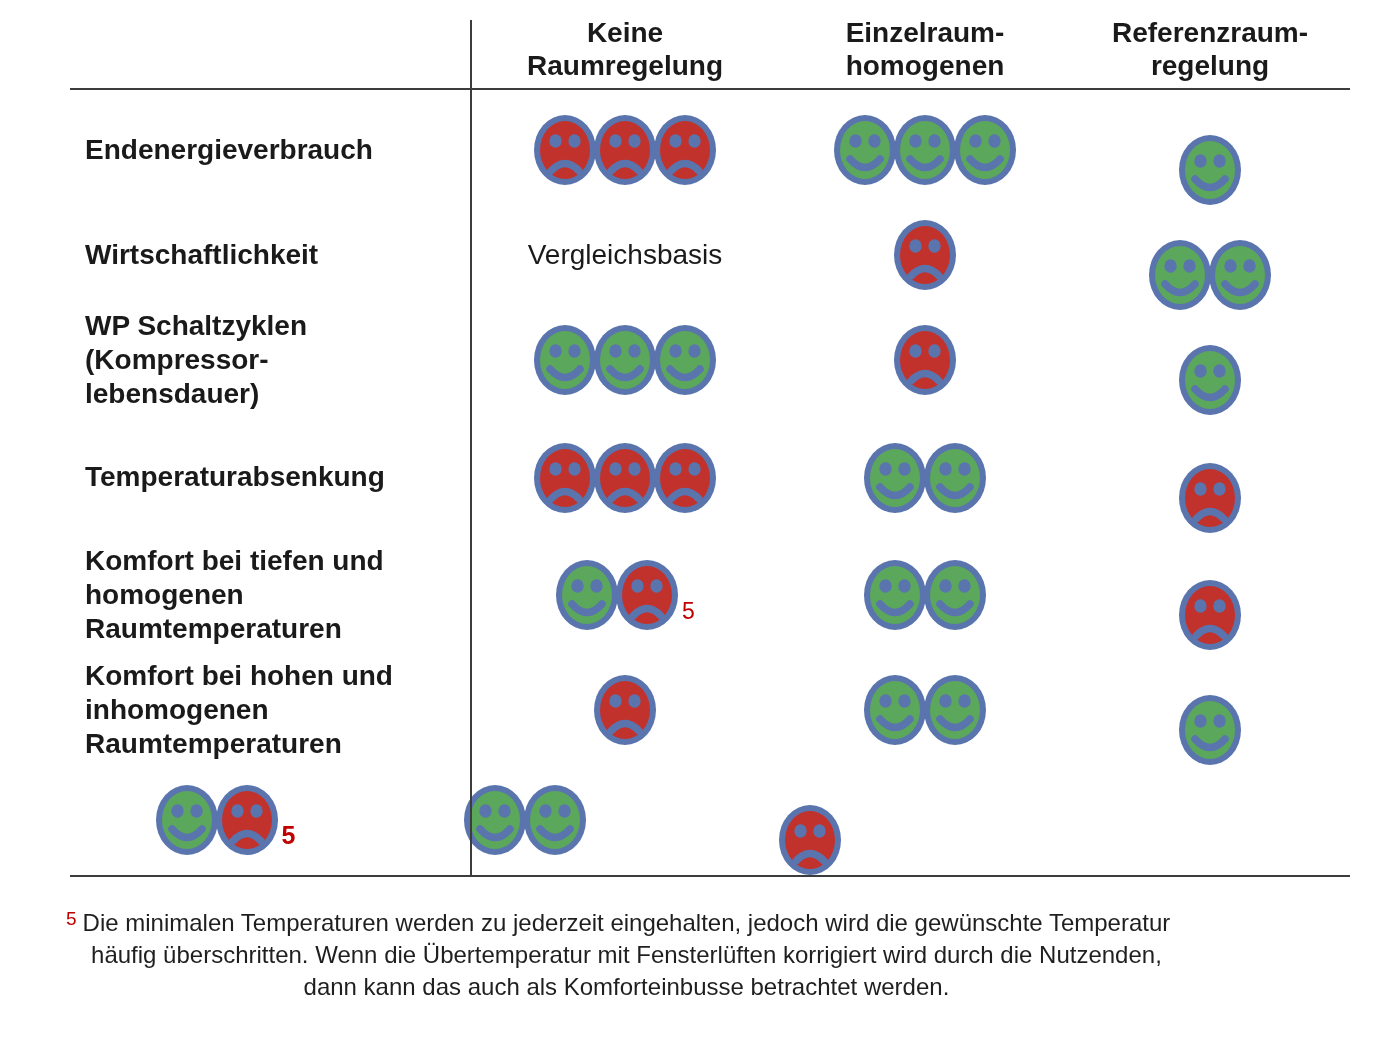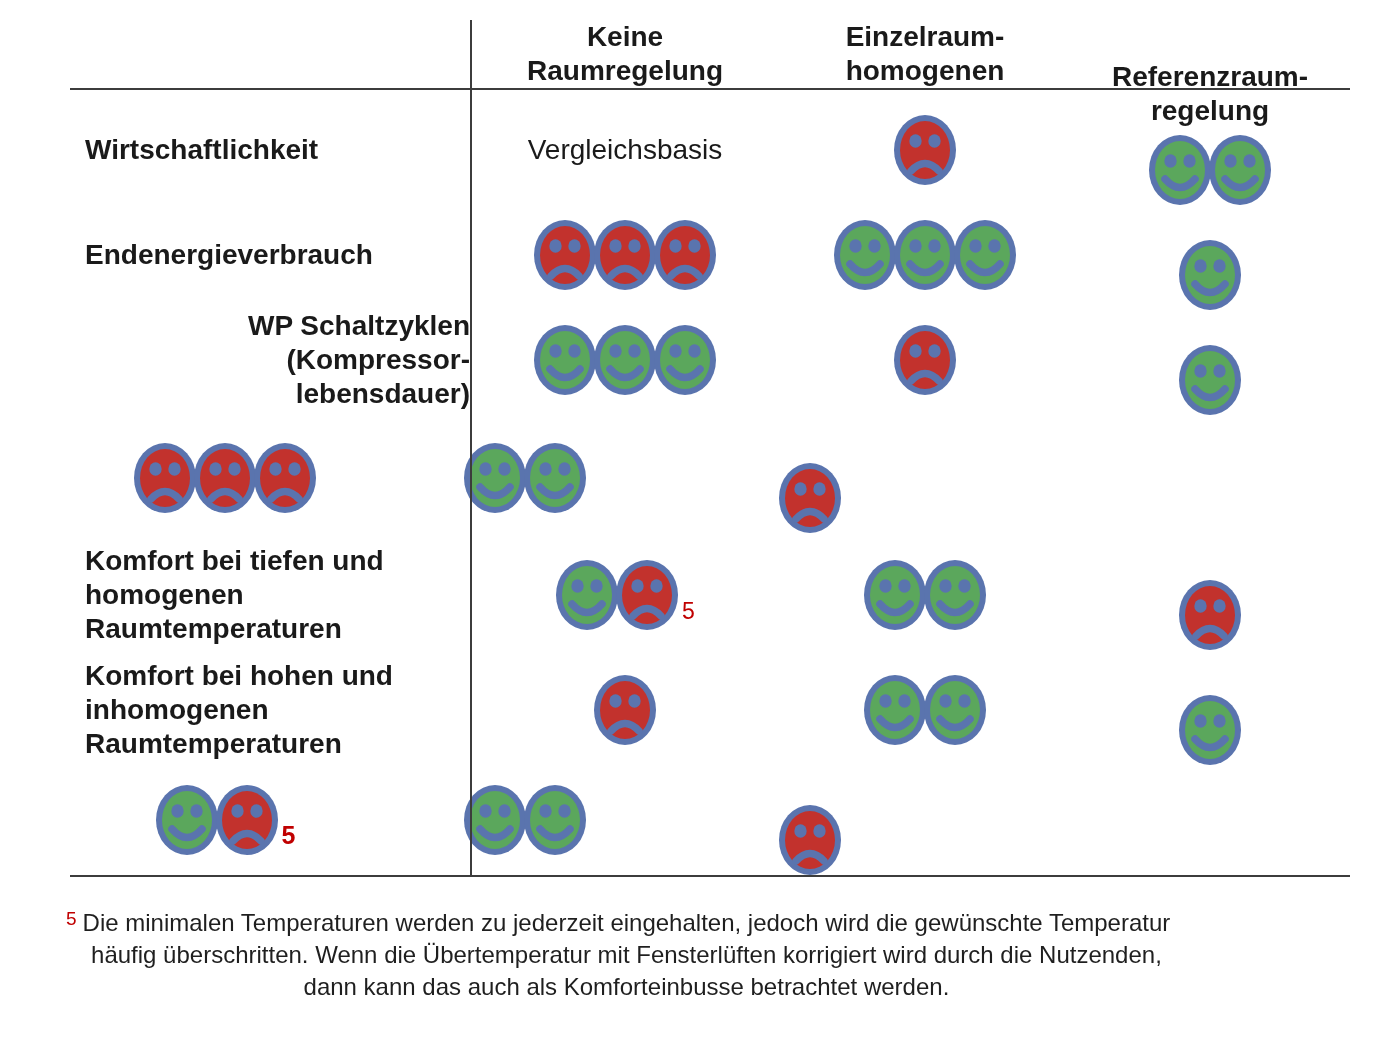--- a/index.html
+++ b/index.html
@@ -5,36 +5,36 @@
   html,body{margin:0;padding:0;background:#ffffff;}
   body{
     width:1397px;height:1041px;overflow:hidden;
     font-family:"Liberation Sans","DejaVu Sans",sans-serif;
     color:#1a1a1a;
   }
   .figure{padding-top:20px;}
   .table-wrap{position:relative;margin-left:70px;width:1280px;}
   .vline{position:absolute;left:400px;top:0;bottom:0;width:2px;background:#3c3c3c;}
   .header-row{
-    display:flex;height:70px;align-items:flex-start;
+    display:flex;height:70px;align-items:flex-end;
     border-bottom:2px solid #3c3c3c;box-sizing:border-box;
   }
   .hcell{
     font-weight:bold;font-size:28px;line-height:1.2;text-align:center;
     white-space:pre-line;padding-bottom:5px;
   }
   .col-label{width:400px;box-sizing:border-box;padding-left:15px;}
   .col-0{width:310px;}
   .col-1{width:290px;}
   .col-2{width:280px;margin-top:40px;}
   #rows{border-bottom:2px solid #3c3c3c;}
   .row{display:flex;align-items:center;}
   #rows .row:nth-child(1){height:120px;}
   #rows .row:nth-child(2){height:90px;}
-  #rows .row:nth-child(3){height:120px;text-align:right;}
+  #rows .row:nth-child(3){height:120px;}
   #rows .row:nth-child(4){height:115px;}
   #rows .row:nth-child(5){height:120px;}
   #rows .row:nth-child(6){height:110px;}
   #rows .row:nth-child(7){height:110px;}
   .row-label{
     font-weight:bold;font-size:28px;line-height:1.22;white-space:pre-line;
   }
   .cell{display:flex;justify-content:center;align-items:center;}
   .smileys{display:flex;align-items:center;}
   .smileys svg + svg{margin-left:-4px;}
@@ -64,20 +64,84 @@
       <div class="col-label"></div>
       <div class="hcell col-0">Keine
 Raumregelung</div>
       <div class="hcell col-1">Einzelraum-
 homogenen</div>
       <div class="hcell col-2">Referenzraum-
 regelung</div>
     </div>
     <div id="rows">
         <div class="row">
+          <div class="col-label row-label">Endenergieverbrauch</div>
+          <div class="cell col-0">
+            <div class="smileys">
+              <svg width="64" height="72" viewBox="0 0 64 72">
+                <ellipse cx="32" cy="36" rx="31" ry="35" fill="#5a74ae"></ellipse>
+                <ellipse cx="32" cy="36" rx="25" ry="29" fill="#c2322d"></ellipse>
+                <ellipse cx="22.5" cy="27" rx="6.2" ry="6.8" fill="#5a74ae"></ellipse>
+                <ellipse cx="41.5" cy="27" rx="6.2" ry="6.8" fill="#5a74ae"></ellipse>
+                <path d="M18 57 Q32 42 46 57" stroke="#5a74ae" stroke-width="7.5" fill="none" stroke-linecap="round"></path>
+              </svg>
+              <svg width="64" height="72" viewBox="0 0 64 72">
+                <ellipse cx="32" cy="36" rx="31" ry="35" fill="#5a74ae"></ellipse>
+                <ellipse cx="32" cy="36" rx="25" ry="29" fill="#c2322d"></ellipse>
+                <ellipse cx="22.5" cy="27" rx="6.2" ry="6.8" fill="#5a74ae"></ellipse>
+                <ellipse cx="41.5" cy="27" rx="6.2" ry="6.8" fill="#5a74ae"></ellipse>
+                <path d="M18 57 Q32 42 46 57" stroke="#5a74ae" stroke-width="7.5" fill="none" stroke-linecap="round"></path>
+              </svg>
+              <svg width="64" height="72" viewBox="0 0 64 72">
+                <ellipse cx="32" cy="36" rx="31" ry="35" fill="#5a74ae"></ellipse>
+                <ellipse cx="32" cy="36" rx="25" ry="29" fill="#c2322d"></ellipse>
+                <ellipse cx="22.5" cy="27" rx="6.2" ry="6.8" fill="#5a74ae"></ellipse>
+                <ellipse cx="41.5" cy="27" rx="6.2" ry="6.8" fill="#5a74ae"></ellipse>
+                <path d="M18 57 Q32 42 46 57" stroke="#5a74ae" stroke-width="7.5" fill="none" stroke-linecap="round"></path>
+              </svg>
+            </div>
+          </div>
+          <div class="cell col-1">
+            <div class="smileys">
+              <svg width="64" height="72" viewBox="0 0 64 72">
+                <ellipse cx="32" cy="36" rx="31" ry="35" fill="#5a74ae"></ellipse>
+                <ellipse cx="32" cy="36" rx="25" ry="29" fill="#5ba75c"></ellipse>
+                <ellipse cx="22.5" cy="27" rx="6.2" ry="6.8" fill="#5a74ae"></ellipse>
+                <ellipse cx="41.5" cy="27" rx="6.2" ry="6.8" fill="#5a74ae"></ellipse>
+                <path d="M17 45 Q32 62 47 45" stroke="#5a74ae" stroke-width="7.5" fill="none" stroke-linecap="round"></path>
+              </svg>
+              <svg width="64" height="72" viewBox="0 0 64 72">
+                <ellipse cx="32" cy="36" rx="31" ry="35" fill="#5a74ae"></ellipse>
+                <ellipse cx="32" cy="36" rx="25" ry="29" fill="#5ba75c"></ellipse>
+                <ellipse cx="22.5" cy="27" rx="6.2" ry="6.8" fill="#5a74ae"></ellipse>
+                <ellipse cx="41.5" cy="27" rx="6.2" ry="6.8" fill="#5a74ae"></ellipse>
+                <path d="M17 45 Q32 62 47 45" stroke="#5a74ae" stroke-width="7.5" fill="none" stroke-linecap="round"></path>
+              </svg>
+              <svg width="64" height="72" viewBox="0 0 64 72">
+                <ellipse cx="32" cy="36" rx="31" ry="35" fill="#5a74ae"></ellipse>
+                <ellipse cx="32" cy="36" rx="25" ry="29" fill="#5ba75c"></ellipse>
+                <ellipse cx="22.5" cy="27" rx="6.2" ry="6.8" fill="#5a74ae"></ellipse>
+                <ellipse cx="41.5" cy="27" rx="6.2" ry="6.8" fill="#5a74ae"></ellipse>
+                <path d="M17 45 Q32 62 47 45" stroke="#5a74ae" stroke-width="7.5" fill="none" stroke-linecap="round"></path>
+              </svg>
+            </div>
+          </div>
+          <div class="cell col-2">
+            <div class="smileys">
+              <svg width="64" height="72" viewBox="0 0 64 72">
+                <ellipse cx="32" cy="36" rx="31" ry="35" fill="#5a74ae"></ellipse>
+                <ellipse cx="32" cy="36" rx="25" ry="29" fill="#5ba75c"></ellipse>
+                <ellipse cx="22.5" cy="27" rx="6.2" ry="6.8" fill="#5a74ae"></ellipse>
+                <ellipse cx="41.5" cy="27" rx="6.2" ry="6.8" fill="#5a74ae"></ellipse>
+                <path d="M17 45 Q32 62 47 45" stroke="#5a74ae" stroke-width="7.5" fill="none" stroke-linecap="round"></path>
+              </svg>
+            </div>
+          </div>
+        </div>
+        <div class="row">
           <div class="col-label row-label">Wirtschaftlichkeit</div>
           <div class="cell col-0">
             <span class="cell-text">Vergleichsbasis</span>
           </div>
           <div class="cell col-1">
             <div class="smileys">
               <svg width="64" height="72" viewBox="0 0 64 72">
                 <ellipse cx="32" cy="36" rx="31" ry="35" fill="#5a74ae"></ellipse>
                 <ellipse cx="32" cy="36" rx="25" ry="29" fill="#c2322d"></ellipse>
                 <ellipse cx="22.5" cy="27" rx="6.2" ry="6.8" fill="#5a74ae"></ellipse>
@@ -88,84 +152,20 @@
           </div>
           <div class="cell col-2">
             <div class="smileys">
               <svg width="64" height="72" viewBox="0 0 64 72">
                 <ellipse cx="32" cy="36" rx="31" ry="35" fill="#5a74ae"></ellipse>
                 <ellipse cx="32" cy="36" rx="25" ry="29" fill="#5ba75c"></ellipse>
                 <ellipse cx="22.5" cy="27" rx="6.2" ry="6.8" fill="#5a74ae"></ellipse>
                 <ellipse cx="41.5" cy="27" rx="6.2" ry="6.8" fill="#5a74ae"></ellipse>
                 <path d="M17 45 Q32 62 47 45" stroke="#5a74ae" stroke-width="7.5" fill="none" stroke-linecap="round"></path>
               </svg>
-              <svg width="64" height="72" viewBox="0 0 64 72">
-                <ellipse cx="32" cy="36" rx="31" ry="35" fill="#5a74ae"></ellipse>
-                <ellipse cx="32" cy="36" rx="25" ry="29" fill="#5ba75c"></ellipse>
-                <ellipse cx="22.5" cy="27" rx="6.2" ry="6.8" fill="#5a74ae"></ellipse>
-                <ellipse cx="41.5" cy="27" rx="6.2" ry="6.8" fill="#5a74ae"></ellipse>
-                <path d="M17 45 Q32 62 47 45" stroke="#5a74ae" stroke-width="7.5" fill="none" stroke-linecap="round"></path>
-              </svg>
-            </div>
-          </div>
-        </div>
-        <div class="row">
-          <div class="col-label row-label">Endenergieverbrauch</div>
-          <div class="cell col-0">
-            <div class="smileys">
-              <svg width="64" height="72" viewBox="0 0 64 72">
-                <ellipse cx="32" cy="36" rx="31" ry="35" fill="#5a74ae"></ellipse>
-                <ellipse cx="32" cy="36" rx="25" ry="29" fill="#c2322d"></ellipse>
-                <ellipse cx="22.5" cy="27" rx="6.2" ry="6.8" fill="#5a74ae"></ellipse>
-                <ellipse cx="41.5" cy="27" rx="6.2" ry="6.8" fill="#5a74ae"></ellipse>
-                <path d="M18 57 Q32 42 46 57" stroke="#5a74ae" stroke-width="7.5" fill="none" stroke-linecap="round"></path>
-              </svg>
-              <svg width="64" height="72" viewBox="0 0 64 72">
-                <ellipse cx="32" cy="36" rx="31" ry="35" fill="#5a74ae"></ellipse>
-                <ellipse cx="32" cy="36" rx="25" ry="29" fill="#c2322d"></ellipse>
-                <ellipse cx="22.5" cy="27" rx="6.2" ry="6.8" fill="#5a74ae"></ellipse>
-                <ellipse cx="41.5" cy="27" rx="6.2" ry="6.8" fill="#5a74ae"></ellipse>
-                <path d="M18 57 Q32 42 46 57" stroke="#5a74ae" stroke-width="7.5" fill="none" stroke-linecap="round"></path>
-              </svg>
-              <svg width="64" height="72" viewBox="0 0 64 72">
-                <ellipse cx="32" cy="36" rx="31" ry="35" fill="#5a74ae"></ellipse>
-                <ellipse cx="32" cy="36" rx="25" ry="29" fill="#c2322d"></ellipse>
-                <ellipse cx="22.5" cy="27" rx="6.2" ry="6.8" fill="#5a74ae"></ellipse>
-                <ellipse cx="41.5" cy="27" rx="6.2" ry="6.8" fill="#5a74ae"></ellipse>
-                <path d="M18 57 Q32 42 46 57" stroke="#5a74ae" stroke-width="7.5" fill="none" stroke-linecap="round"></path>
-              </svg>
-            </div>
-          </div>
-          <div class="cell col-1">
-            <div class="smileys">
-              <svg width="64" height="72" viewBox="0 0 64 72">
-                <ellipse cx="32" cy="36" rx="31" ry="35" fill="#5a74ae"></ellipse>
-                <ellipse cx="32" cy="36" rx="25" ry="29" fill="#5ba75c"></ellipse>
-                <ellipse cx="22.5" cy="27" rx="6.2" ry="6.8" fill="#5a74ae"></ellipse>
-                <ellipse cx="41.5" cy="27" rx="6.2" ry="6.8" fill="#5a74ae"></ellipse>
-                <path d="M17 45 Q32 62 47 45" stroke="#5a74ae" stroke-width="7.5" fill="none" stroke-linecap="round"></path>
-              </svg>
-              <svg width="64" height="72" viewBox="0 0 64 72">
-                <ellipse cx="32" cy="36" rx="31" ry="35" fill="#5a74ae"></ellipse>
-                <ellipse cx="32" cy="36" rx="25" ry="29" fill="#5ba75c"></ellipse>
-                <ellipse cx="22.5" cy="27" rx="6.2" ry="6.8" fill="#5a74ae"></ellipse>
-                <ellipse cx="41.5" cy="27" rx="6.2" ry="6.8" fill="#5a74ae"></ellipse>
-                <path d="M17 45 Q32 62 47 45" stroke="#5a74ae" stroke-width="7.5" fill="none" stroke-linecap="round"></path>
-              </svg>
-              <svg width="64" height="72" viewBox="0 0 64 72">
-                <ellipse cx="32" cy="36" rx="31" ry="35" fill="#5a74ae"></ellipse>
-                <ellipse cx="32" cy="36" rx="25" ry="29" fill="#5ba75c"></ellipse>
-                <ellipse cx="22.5" cy="27" rx="6.2" ry="6.8" fill="#5a74ae"></ellipse>
-                <ellipse cx="41.5" cy="27" rx="6.2" ry="6.8" fill="#5a74ae"></ellipse>
-                <path d="M17 45 Q32 62 47 45" stroke="#5a74ae" stroke-width="7.5" fill="none" stroke-linecap="round"></path>
-              </svg>
-            </div>
-          </div>
-          <div class="cell col-2">
-            <div class="smileys">
               <svg width="64" height="72" viewBox="0 0 64 72">
                 <ellipse cx="32" cy="36" rx="31" ry="35" fill="#5a74ae"></ellipse>
                 <ellipse cx="32" cy="36" rx="25" ry="29" fill="#5ba75c"></ellipse>
                 <ellipse cx="22.5" cy="27" rx="6.2" ry="6.8" fill="#5a74ae"></ellipse>
                 <ellipse cx="41.5" cy="27" rx="6.2" ry="6.8" fill="#5a74ae"></ellipse>
                 <path d="M17 45 Q32 62 47 45" stroke="#5a74ae" stroke-width="7.5" fill="none" stroke-linecap="round"></path>
               </svg>
             </div>
           </div>
         </div>
@@ -215,20 +215,21 @@
                 <ellipse cx="32" cy="36" rx="31" ry="35" fill="#5a74ae"></ellipse>
                 <ellipse cx="32" cy="36" rx="25" ry="29" fill="#5ba75c"></ellipse>
                 <ellipse cx="22.5" cy="27" rx="6.2" ry="6.8" fill="#5a74ae"></ellipse>
                 <ellipse cx="41.5" cy="27" rx="6.2" ry="6.8" fill="#5a74ae"></ellipse>
                 <path d="M17 45 Q32 62 47 45" stroke="#5a74ae" stroke-width="7.5" fill="none" stroke-linecap="round"></path>
               </svg>
             </div>
           </div>
         </div>
         <div class="row">
+          <div class="col-label row-label">Temperaturabsenkung</div>
           <div class="cell col-0">
             <div class="smileys">
               <svg width="64" height="72" viewBox="0 0 64 72">
                 <ellipse cx="32" cy="36" rx="31" ry="35" fill="#5a74ae"></ellipse>
                 <ellipse cx="32" cy="36" rx="25" ry="29" fill="#c2322d"></ellipse>
                 <ellipse cx="22.5" cy="27" rx="6.2" ry="6.8" fill="#5a74ae"></ellipse>
                 <ellipse cx="41.5" cy="27" rx="6.2" ry="6.8" fill="#5a74ae"></ellipse>
                 <path d="M18 57 Q32 42 46 57" stroke="#5a74ae" stroke-width="7.5" fill="none" stroke-linecap="round"></path>
               </svg>
               <svg width="64" height="72" viewBox="0 0 64 72">

